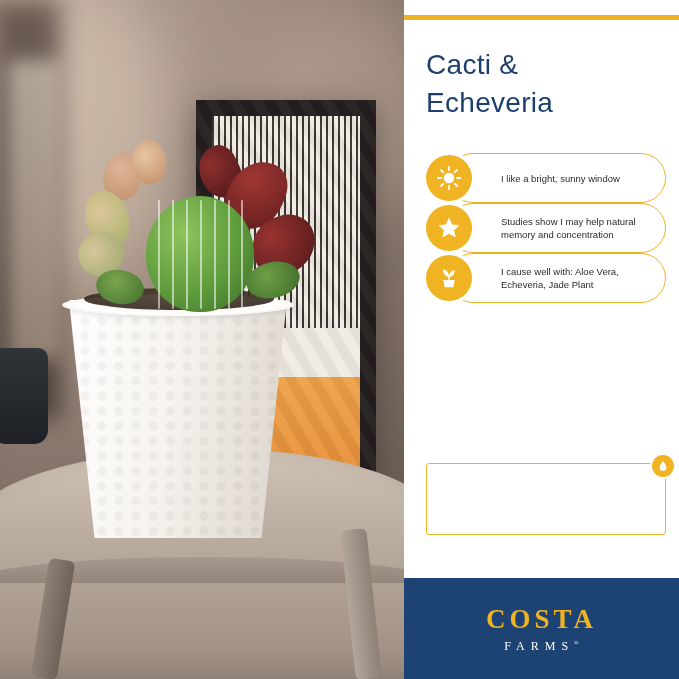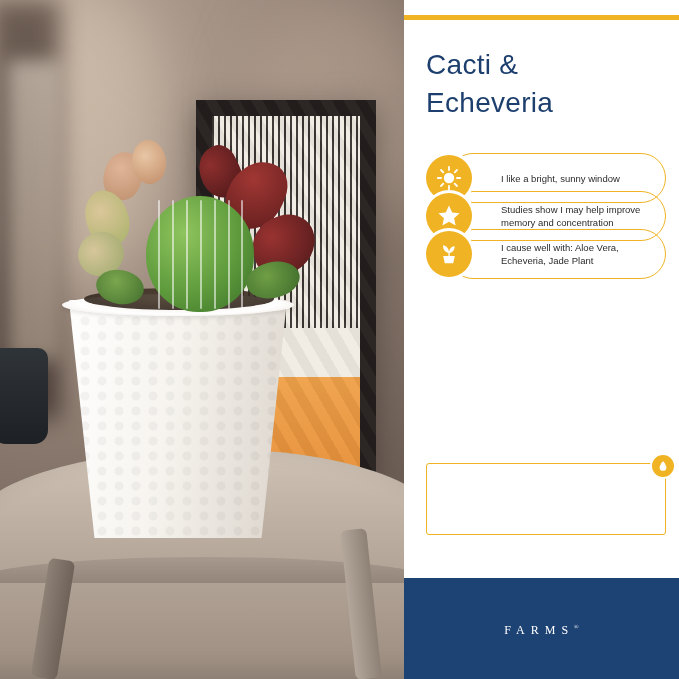--- a/index.html
+++ b/index.html
@@ -246,21 +246,21 @@
     font-weight: 400;
     letter-spacing: .3px;
   }
   .facts {
     position: absolute;
     left: 22px; top: 145px;
     width: 240px;
   }
   .fact {
     position: relative;
-    margin-bottom: 2px;
+    margin-bottom: 14px;
     height: 36px;
   }
   .fact-pill {
     position: absolute;
     left: 22px; top: 0;
     right: 0; height: 50px;
     border: 1px solid #f0b323;
     border-radius: 25px;
     display: flex;
     align-items: center;
@@ -426,21 +426,21 @@
               <line x1="5" y1="21" x2="7.3" y2="18.7"></line>
               <line x1="18.7" y1="7.3" x2="21" y2="5"></line>
             </g>
           </svg>
         </div>
       </div>
 
 
       <div class="fact">
         <div class="fact-pill">
-          <span class="fact-text">Studies show I may help improve memory and concentration</span>
+          <span class="fact-text">Studies show I may help natural memory and concentration</span>
         </div>
         <div class="fact-icon">
           <svg width="26" height="26" viewBox="0 0 26 26" aria-hidden="true">
             <path d="M13 2.5 L16.2 9.4 L23.6 10.2 L18.1 15.2 L19.6 22.5 L13 18.8 L6.4 22.5 L7.9 15.2 L2.4 10.2 L9.8 9.4 Z" fill="#ffffff"></path>
           </svg>
         </div>
       </div>
 
       <div class="fact">
         <div class="fact-pill">
@@ -461,18 +461,21 @@
     <div class="warning">
       <div class="warn-badge">
         <svg width="12" height="12" viewBox="0 0 12 12" aria-hidden="true">
           <path d="M6 1 C6 1 2.6 5.2 2.6 7.4 a3.4 3.4 0 0 0 6.8 0 C9.4 5.2 6 1 6 1 Z" fill="#ffffff"></path>
         </svg>
       </div>
     </div>
   </div>
 
   <div class="brand">
+    <div class="brand-name">
+      <span>COSTA</span>
+    </div>
     <div class="brand-sub">
       <span>FARMS</span><span class="brand-tm">®</span>
     </div>
   </div>
 
 </div>
 
 </body></html>

